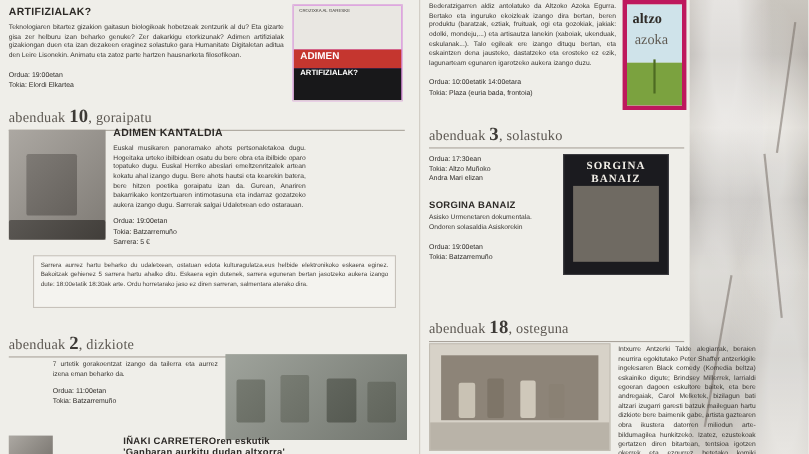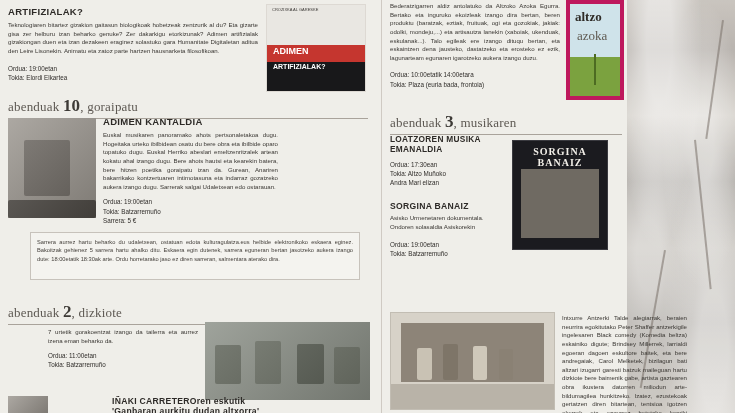--- a/index.html
+++ b/index.html
@@ -222,26 +222,25 @@
       <div class="sky"></div>
       <div class="grn"></div>
       <div class="stem"></div>
       <div style="position:absolute; left:5px; top:5px; font-family:'Liberation Serif',serif; font-size:13px; font-weight:bold; color:#2f2c28;">altzo</div>
       <div style="position:absolute; left:7px; top:24px; font-family:'Liberation Serif',serif; font-size:13px; color:#5f5a52;">azoka</div>
     </div>
 
     <div style="position:absolute; left:8px; top:112px; width:232px;">
       <div class="date-head date-line">
         <span>abenduak</span>
-        <span class="d">3</span><span>, musikaren</span>
+        <span class="d">3</span><span>, solastuko</span>
       </div>
     </div>
 
     <div style="position:absolute; left:8px; top:134px; width:120px;">
-      <div class="ttl" style="font-size:8.3px;">LOATZOREN MUSIKA EMANALDIA</div>
       <div class="meta" style="margin-top:6px;">
         <div>
           <span>Ordua:</span>
           <span>17:30ean</span>
         </div>
         <div>
           <span>Tokia:</span>
           <span style="white-space:pre-line;">Altzo Muñoko
 Andra Mari elizan</span>
         </div>
@@ -259,20 +258,26 @@
           <span>Batzarremuño</span>
         </div>
       </div>
     </div>
 
     <div class="poster srg" style="position:absolute; left:130px; top:140px; width:96px; height:110px;">
       <div class="srgttl">SORGINA BANAIZ</div>
       <div class="srgimg"></div>
     </div>
 
+    <div style="position:absolute; left:8px; top:288px; width:232px;">
+      <div class="date-head date-line">
+        <span>abenduak</span>
+        <span class="d">18</span><span>, osteguna</span>
+      </div>
+    </div>
 
     <div class="poster argi" style="position:absolute; left:8px; top:312px; width:165px; height:98px;">
       <div class="stage"></div>
       <div class="floor"></div>
       <div class="fig" style="left:16%; top:36%; width:9%; height:34%; background:#c9c2b4;"></div>
       <div class="fig" style="left:32%; top:32%; width:9%; height:38%; background:#7e7568;"></div>
       <div class="fig" style="left:50%; top:34%; width:9%; height:36%; background:#cfc8ba;"></div>
       <div class="fig" style="left:66%; top:38%; width:9%; height:32%; background:#8a8174;"></div>
     </div>
 

